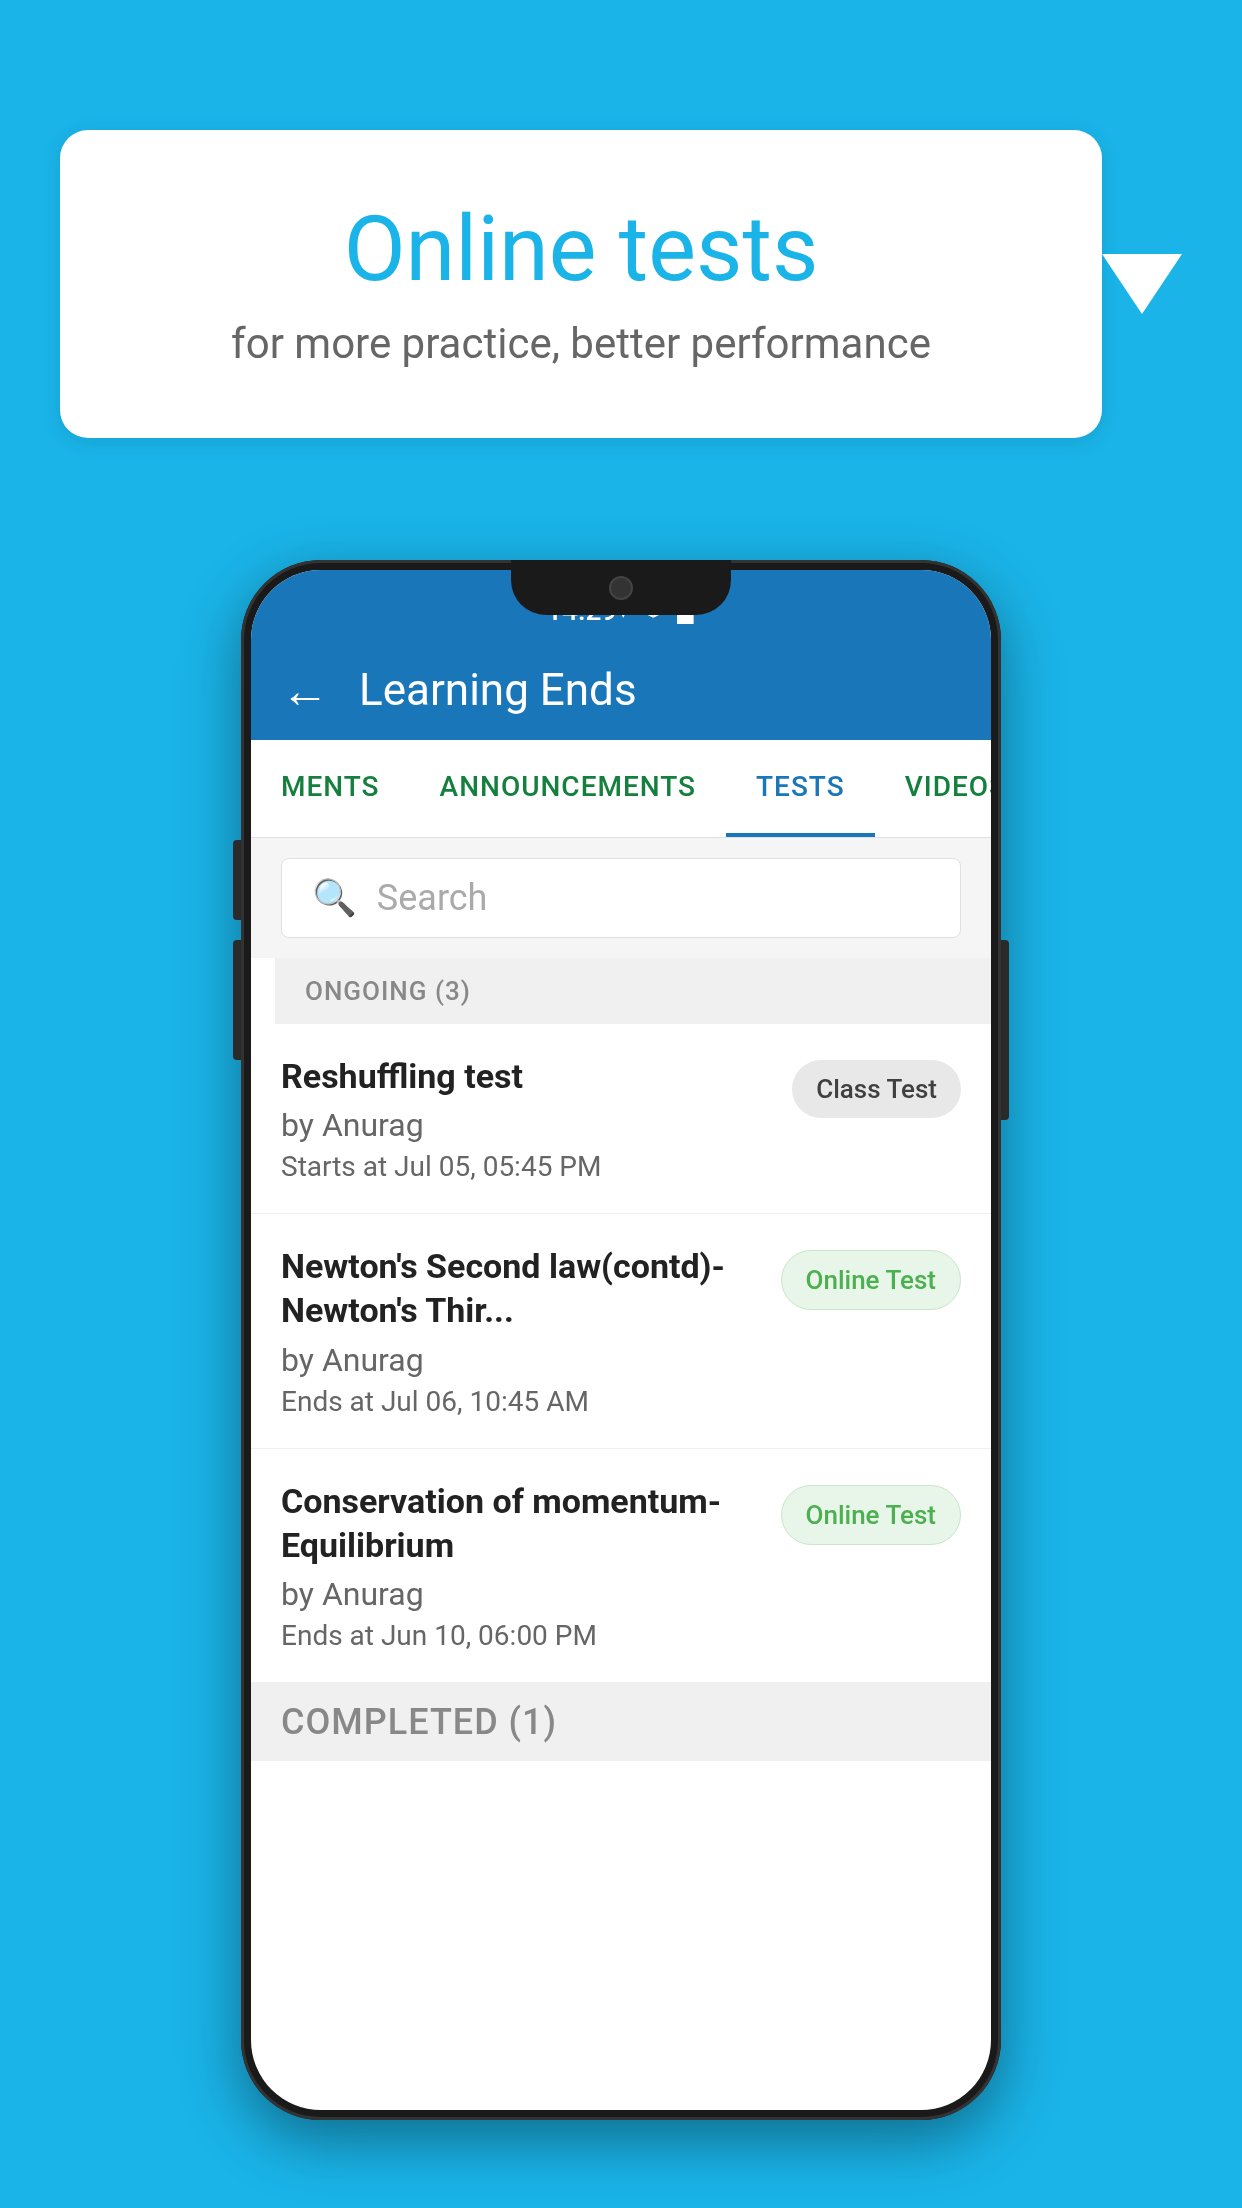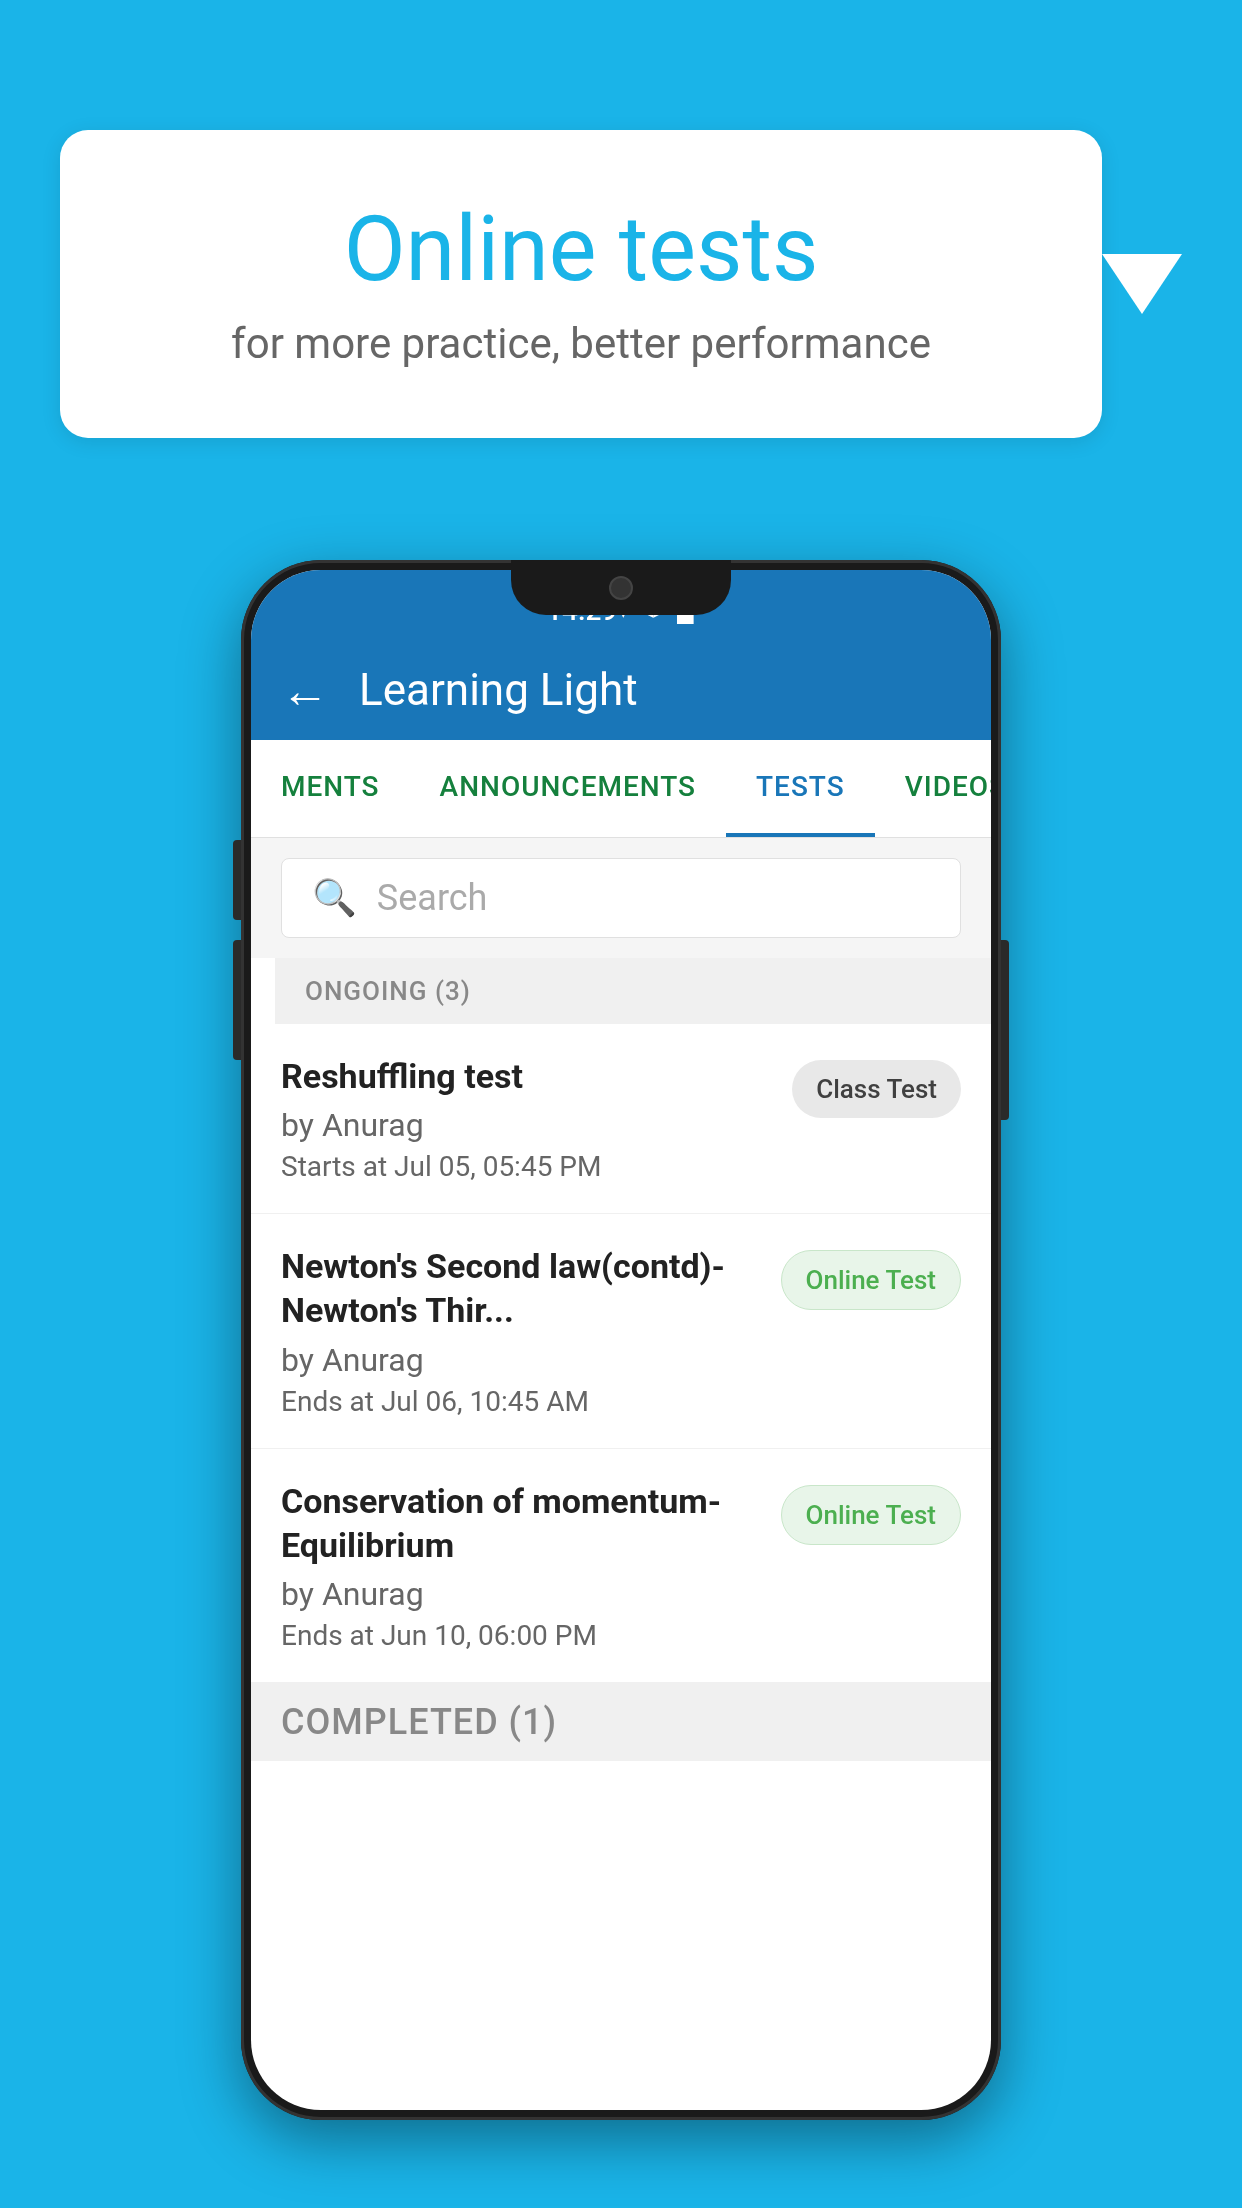--- a/index.html
+++ b/index.html
@@ -357,21 +357,21 @@
         <span class="status-time">14:29</span>
         <div class="status-icons">
           <span class="status-wifi">▾</span>
           <span class="status-signal">◂▸</span>
           <span class="status-battery">▉</span>
         </div>
       </div>
 
       <div class="app-bar">
         <span class="back-arrow">←</span>
-        <span class="app-title">Learning Light</span>
+        <span class="app-title">Learning Ends</span>
       </div>
 
       <div class="tabs-container">
         <div class="tab">MENTS</div>
         <div class="tab">ANNOUNCEMENTS</div>
         <div class="tab active">TESTS</div>
         <div class="tab">VIDEOS</div>
       </div>
 
       <div class="search-container">

